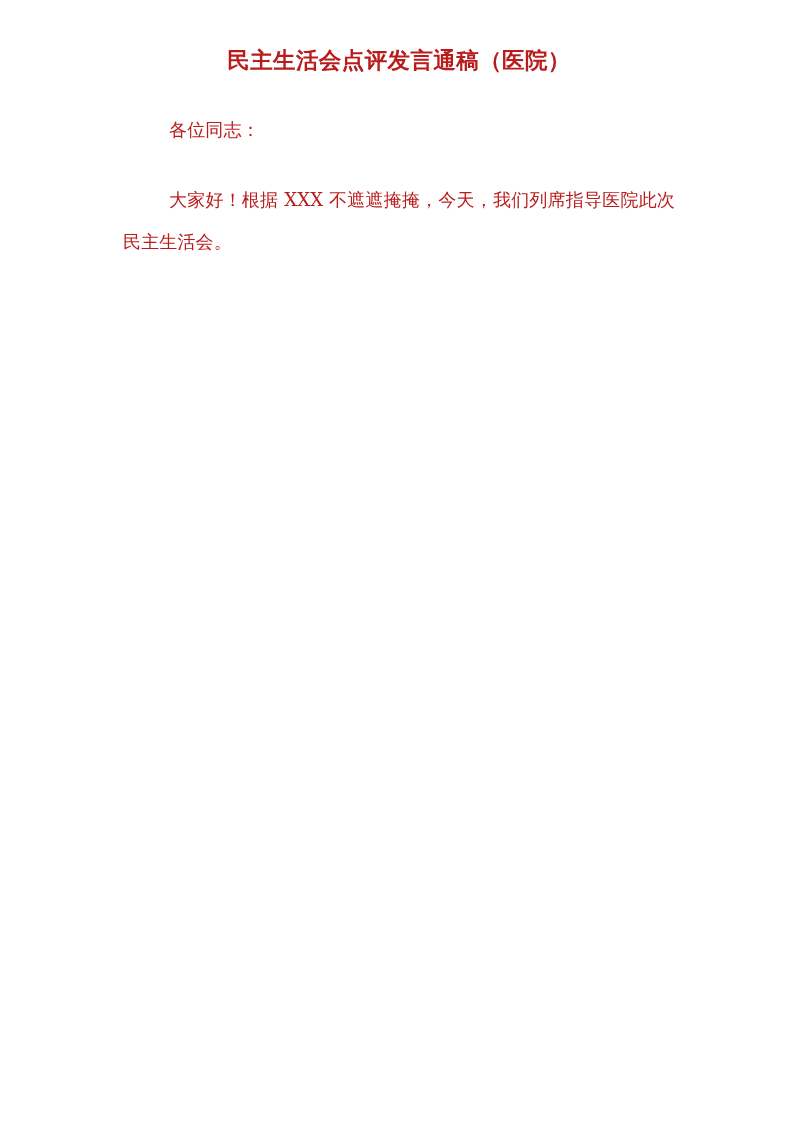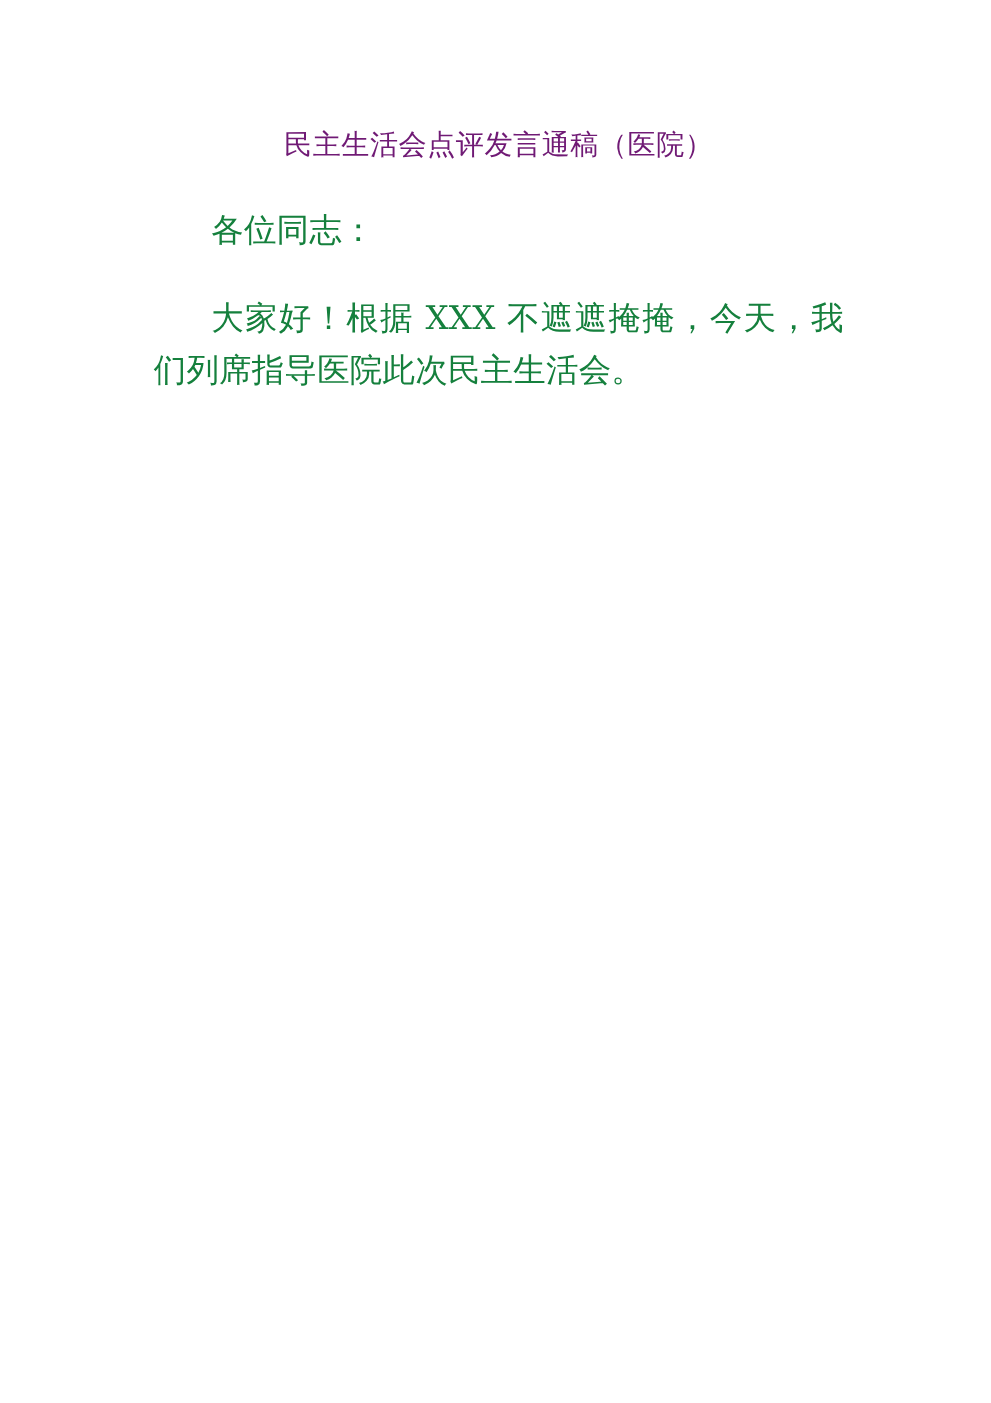--- a/index.html
+++ b/index.html
@@ -28,32 +28,32 @@
     position: absolute;
     left: 123px;
     top: 0;
     width: 552px;
   }
 
   .doc-title {
     text-align: center;
     font-size: 22.5px;
     line-height: 42px;
-    color: #701a75;
+    color: #b91c1c;
     letter-spacing: 0.4px;
     margin: 0;
-    padding-top: 95px;
+    padding-top: 39px;
     white-space: nowrap;
-    font-weight: 400;
+    font-weight: 700;
   }
 
   .para {
-    font-size: 26px;
+    font-size: 18px;
     line-height: 41.8px;
-    color: #15803d;
+    color: #b91c1c;
     margin: 0;
     text-align: justify;
     text-justify: inter-character;
     letter-spacing: 0.15px;
     word-break: break-all;
   }
 
   .para.indent {
     text-indent: 46px;
   }

